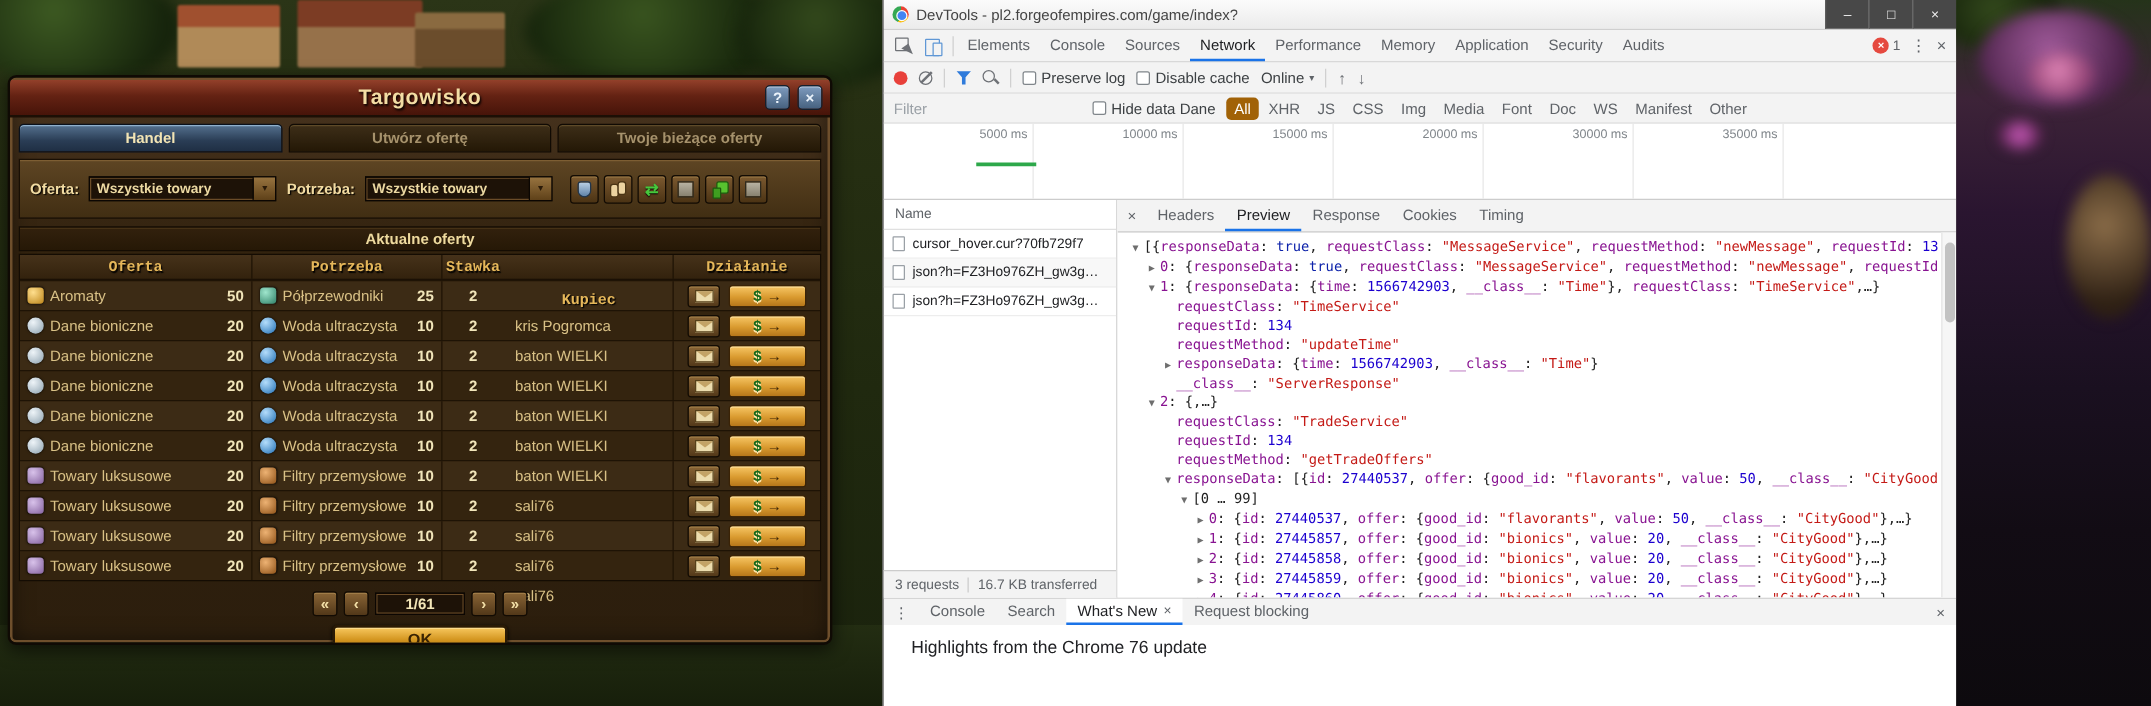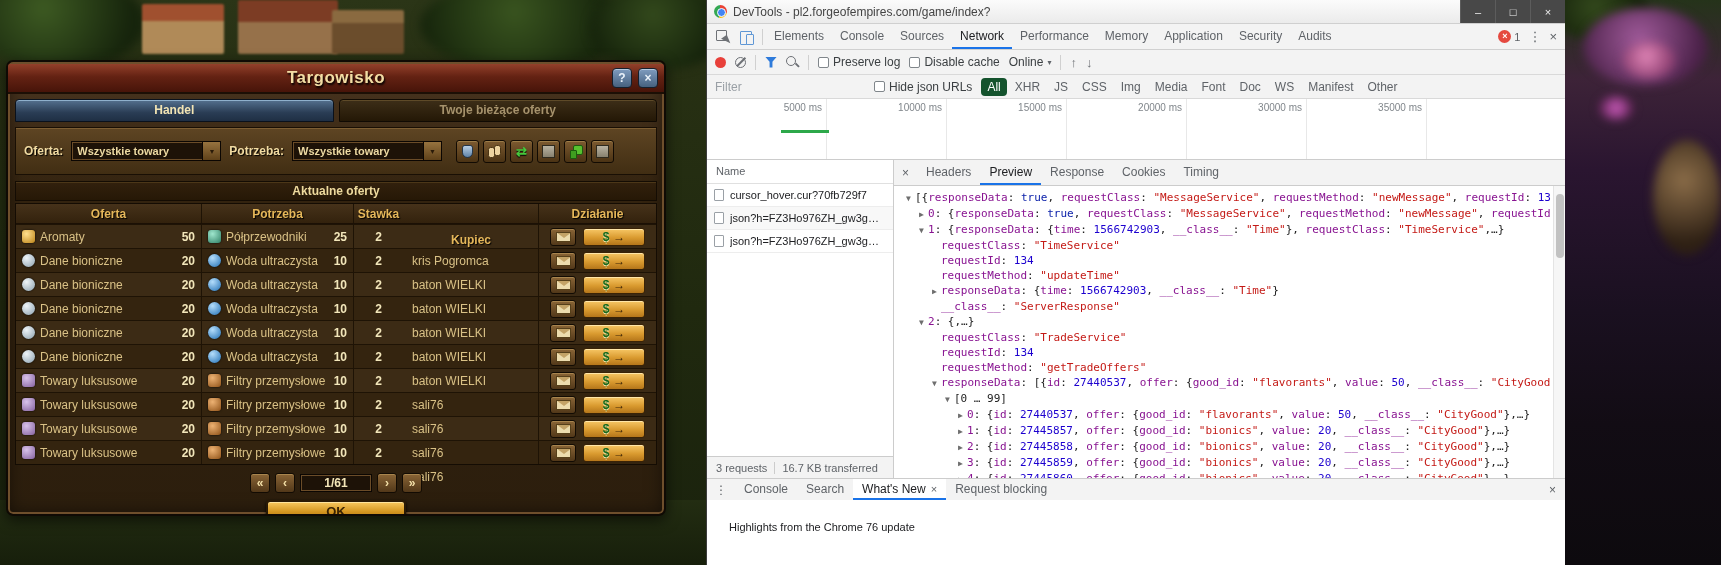--- a/index.html
+++ b/index.html
@@ -51,21 +51,21 @@
 .icon-people::after{right:0;top:0;}
 .icon-exchange{color:#46c83c;font-size:13px;font-weight:bold;text-shadow:0 1px 1px #000;line-height:1;}
 .icon-slot{width:13px;height:13px;background:linear-gradient(180deg,#b9b3a2,#87816f);border:1px solid #2e2a1e;}
 .icon-thumb{position:relative;width:12px;height:12px;}
 .icon-thumb::before{content:"";position:absolute;left:3px;top:0;width:8px;height:8px;border-radius:2px;background:#57c22f;border:1px solid #1d5a0e;}
 .icon-thumb::after{content:"";position:absolute;left:0;top:5px;width:5px;height:7px;border-radius:1px;background:#3f9e20;border:1px solid #1d5a0e;}
 .mk-section{height:20px;line-height:18px;margin-top:6px;text-align:center;color:#eeda9e;font-size:12px;font-weight:bold;
  background:linear-gradient(180deg,#32210d,#261806);border:1px solid #140c03;box-shadow:inset 0 1px 0 #4c3718;}
 .mk-table{margin-top:2px;border:1px solid #140c03;background:#31220f;}
 .mk-thead{display:flex;height:20px;background:linear-gradient(180deg,#46321a,#33220d);border-bottom:1px solid #1b1005;}
-.hcell{display:flex;align-items:center;justify-content:center;color:#e5b75a;font-size:12px;font-weight:bold;text-shadow:1px 1px 1px #000;}
+.hcell{display:flex;align-items:center;justify-content:center;color:#e5b75a;font-size:12px;font-weight:bold;text-shadow:1px 1px 1px #000;font-family:Liberation Mono, monospace;}
 .c-offer{width:185px;}
 .c-need{width:152px;}
 .c-rate{width:50px;}
 .c-buyer{width:135px;margin-top:36px;}
 .c-action{flex:1;}
 .hcell:not(:first-child),.cell:not(:first-child){border-left:1px solid #1e1305;}
 .offer-row{display:flex;height:24px;border-top:1px solid #1e1305;}
 .offer-row:nth-child(odd){background:#3c2b15;}
 .offer-row:nth-child(even){background:#34240f;}
 .cell{display:flex;align-items:center;font-size:12px;}
@@ -129,21 +129,21 @@
 .dt-check{display:flex;align-items:center;gap:4px;color:#3c4043;white-space:nowrap;}
 .checkbox{width:11px;height:11px;border:1px solid #80868b;border-radius:2px;background:#fff;flex:none;}
 .online-select{display:flex;align-items:center;gap:4px;white-space:nowrap;}
 .caret{font-size:8px;color:#5f6368;}
 .io-arrow{color:#6e7176;font-size:13px;font-weight:bold;}
 .dt-filterbar{height:24px;display:flex;align-items:center;gap:9px;background:#f3f3f3;border-bottom:1px solid #d9d9d9;padding:0 8px;}
 .filter-input{width:150px;border:none;outline:none;background:transparent;font-size:12px;font-family:inherit;color:#202124;}
 .filter-input::placeholder{color:#9aa0a6;}
 .pills{display:flex;align-items:center;gap:2px;}
 .pill{padding:2px 6px;border-radius:4px;color:#5f6368;white-space:nowrap;}
-.pill.selected{background:#14532d;color:#fff;}
+.pill.selected{background:#a16207;color:#fff;}
 .dt-timeline{height:61px;position:relative;display:flex;border-bottom:1px solid #ccc;background:#fff;}
 .tl-seg{width:120px;flex:none;border-right:1px solid #e8e8e8;font-size:10px;color:#80868b;text-align:right;padding:3px 4px 0 0;}
 .tl-seg:first-child{width:100px;}
 .green-bar{position:absolute;left:74px;top:31px;width:48px;height:3px;background:#2da84a;}
 .dt-main{height:318px;display:flex;justify-content:flex-end;}
 .name-panel{width:187px;flex:none;border-right:1px solid #ccc;display:flex;flex-direction:column;background:#fff;}
 .name-header{height:24px;line-height:23px;padding:0 9px;font-size:11px;color:#5f6368;border-bottom:1px solid #e0e0e0;}
 .req-rows{flex:1;overflow:hidden;}
 .req-row{height:23px;display:flex;align-items:center;gap:6px;padding:0 7px;font-size:11px;color:#202124;border-bottom:1px solid #ededed;white-space:nowrap;overflow:hidden;}
 .req-row:nth-child(even){background:#f8f8f8;}
@@ -167,21 +167,21 @@
 .preview-scroll{position:absolute;right:0;top:26px;bottom:0;width:12px;background:#f6f6f6;border-left:1px solid #e4e4e4;}
 .preview-thumb{position:absolute;left:2px;top:8px;width:8px;height:64px;border-radius:4px;background:#c2c2c2;}
 .dt-drawerbar{height:22px;display:flex;align-items:stretch;background:#f3f3f3;border-top:1px solid #ccc;}
 .drawer-kebab{display:flex;align-items:center;padding:0 8px;color:#5f6368;font-size:12px;}
 .drawer-tabs{display:flex;align-items:stretch;}
 .drawer-tab{display:flex;align-items:center;gap:5px;padding:0 9px;color:#5f6368;border-bottom:2px solid transparent;white-space:nowrap;}
 .drawer-tab.active{color:#202124;border-bottom-color:#1a73e8;background:#fff;}
 .tab-close{color:#5f6368;font-size:11px;}
 .drawer-closex{margin-left:auto;display:flex;align-items:center;padding:0 9px;color:#5f6368;font-size:12px;}
 .drawer-content{height:65px;background:#fff;padding:9px 0 0 22px;}
-.drawer-heading{font-size:11px;color:#202124;margin-top:12px;}
+.drawer-heading{font-size:14px;color:#202124;}
 
 
 .right-strip{position:absolute;left:1565px;top:0;width:156px;height:565px;overflow:hidden;
  background:linear-gradient(180deg,#25331a 0%,#3d2338 14%,#2a1530 30%,#1a1020 55%,#120c14 75%,#0d0a0e 100%);}
 .rs-tree{left:-15px;top:-15px;width:100px;height:55px;background:radial-gradient(circle at 45% 40%,#33491c,#14200a 75%);}
 .rs-purple{left:18px;top:8px;width:125px;height:78px;background:radial-gradient(circle at 45% 40%,#a05a9a,#4a2148 75%);}
 .rs-pink{left:58px;top:42px;width:52px;height:36px;background:radial-gradient(circle at 45% 40%,#e287b8,#8a3c6e 75%);}
 .rs-glow{left:34px;top:96px;width:34px;height:24px;background:radial-gradient(circle at 50% 50%,#d060c0,#5a2050 80%);}
 .rs-tan{left:88px;top:140px;width:68px;height:115px;background:radial-gradient(circle at 45% 35%,#8a6c48,#2e2014 75%);}
 </style>
@@ -201,20 +201,21 @@
 
     <div class="mk-dialog">
       <div class="mk-titlebar">
         <span class="mk-title-text">Targowisko</span>
         <span class="mk-help">?</span>
         <span class="mk-close">×</span>
       </div>
 
       <div class="mk-tabs">
           <div class="mk-tab active">Handel</div>
+          <div class="mk-tab">Utwórz ofertę</div>
           <div class="mk-tab">Twoje bieżące oferty</div>
         </div>
 
       <div class="mk-filterbar">
         <span class="mk-label">Oferta:</span>
         <div class="mk-select">
           <span class="mk-select-value">Wszystkie towary</span>
           <span class="mk-select-btn">▼</span>
         </div>
         <span class="mk-label">Potrzeba:</span>
@@ -561,21 +562,21 @@
       </span>
       <span class="vsep"></span>
       <span class="io-arrow">↑</span>
       <span class="io-arrow">↓</span>
     </div>
 
     <div class="dt-filterbar">
       <input class="filter-input" placeholder="Filter" style="">
       <span class="dt-check">
         <span class="checkbox"></span>
-        <span>Hide json URLs</span>
+        <span>Hide data Dane</span>
       </span>
       <span class="pills">
           <span class="pill selected">All</span>
           <span class="pill">XHR</span>
           <span class="pill">JS</span>
           <span class="pill">CSS</span>
           <span class="pill">Img</span>
           <span class="pill">Media</span>
           <span class="pill">Font</span>
           <span class="pill">Doc</span>

